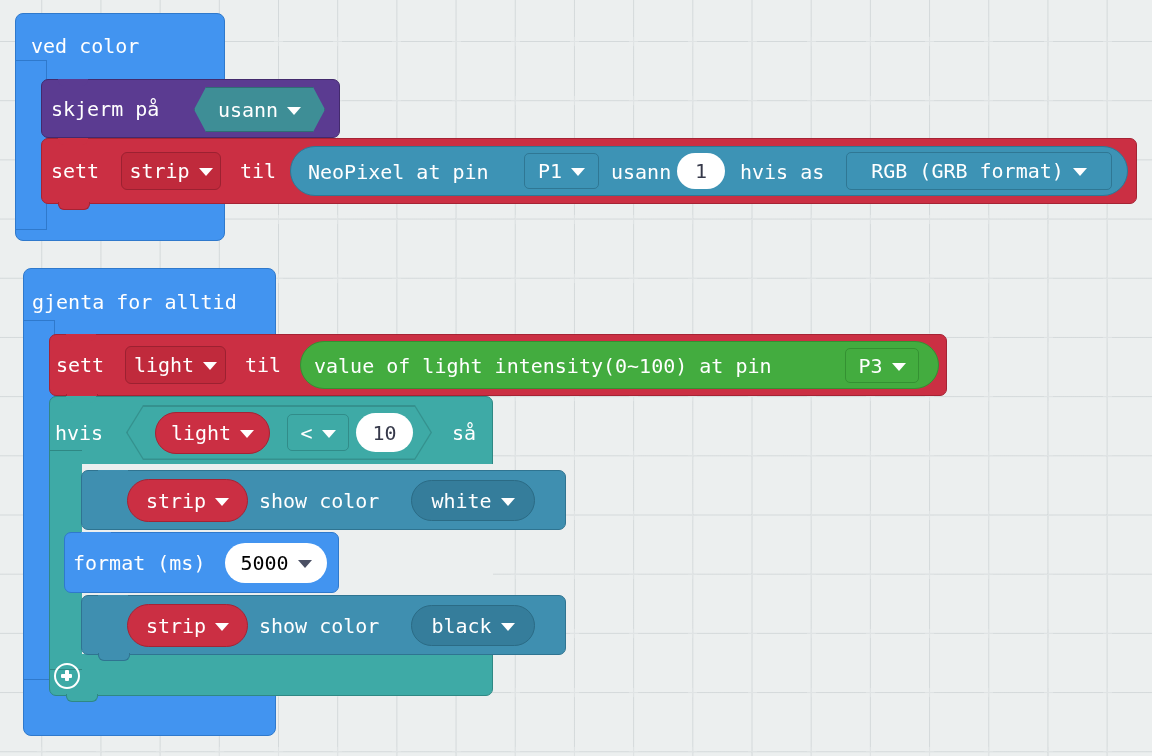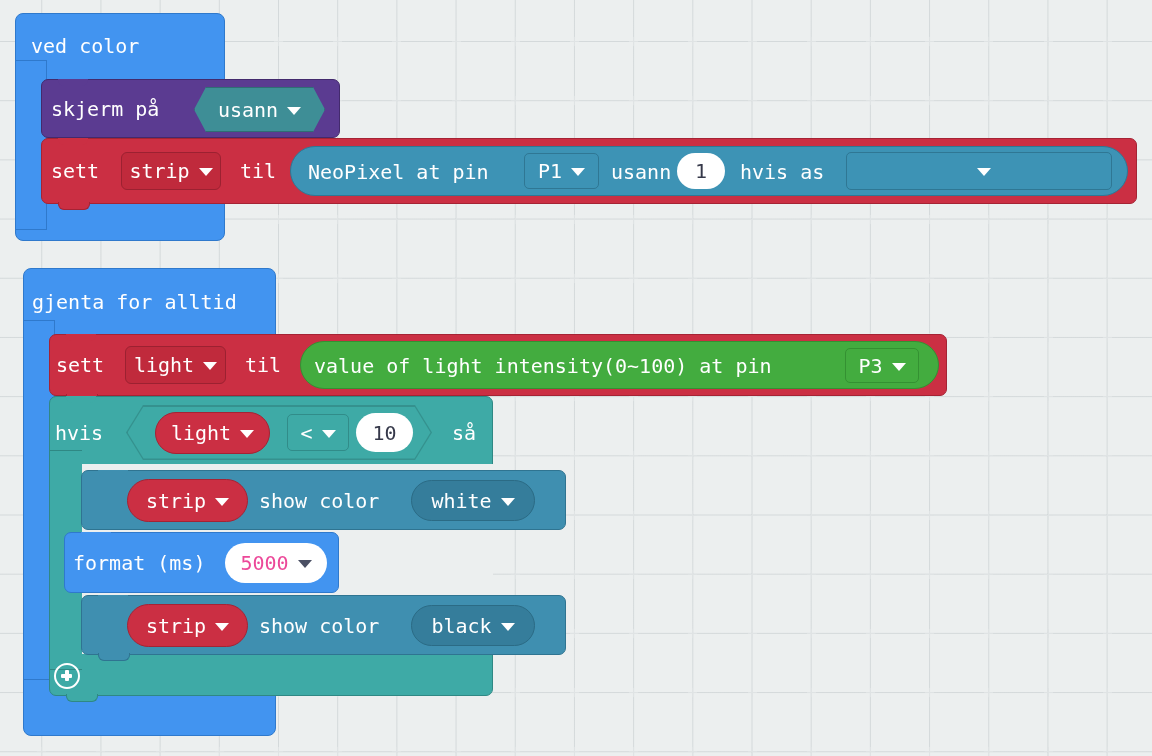--- a/index.html
+++ b/index.html
@@ -369,20 +369,21 @@
     <div class="fld round" style="left:524px;top:153px;width:75px;height:36px;background:#3d93b5;border:1px solid #2f7794;border-radius:5px;">
       <span>P1</span>
       <span class="caret"></span>
     </div>
     <div class="txt" style="left:611px;top:162px;">usann</div>
     <div class="fld" style="left:677px;top:153px;width:48px;height:36px;background:#ffffff;border-radius:999px;color:#36394a;">
       <span>1</span>
     </div>
     <div class="txt" style="left:740px;top:162px;">hvis as</div>
     <div class="fld round" style="left:846px;top:152px;width:266px;height:38px;background:#3d93b5;border:1px solid #2f7794;border-radius:5px;">
+      <span>RGB (GRB format)</span>
       <span class="caret"></span>
     </div>
   </div>
 
   <div>
 
     <div class="blk c-loop round" style="left:23px;top:268px;width:253px;height:468px;border-radius:8px;"></div>
     <div class="blk c-loop" style="left:23px;top:320px;width:32px;height:360px;"></div>
     <div class="txt" style="left:32px;top:292px;">gjenta for alltid</div>
 
@@ -444,21 +445,21 @@
     <div class="txt" style="left:259px;top:491px;">show color</div>
     <div class="fld pill" style="left:411px;top:480px;width:124px;height:41px;background:#357d9b;border:1px solid #2b6b85;">
       <span>white</span>
       <span class="caret"></span>
     </div>
 
     <div class="blk c-loop round" style="left:64px;top:532px;width:275px;height:61px;border-radius:7px;">
       <div class="notch-top" style="background:#4294f0;"></div>
     </div>
     <div class="txt" style="left:73px;top:553px;">format (ms)</div>
-    <div class="fld" style="left:225px;top:543px;width:102px;height:40px;background:#ffffff;border-radius:999px;color:#ec4899;">
+    <div class="fld" style="left:225px;top:543px;width:102px;height:40px;background:#ffffff;border-radius:999px;color:#000000;">
       <span>5000</span>
       <span class="caret dark"></span>
     </div>
 
     <div class="blk c-strip round" style="left:81px;top:595px;width:485px;height:60px;border-radius:7px;">
       <div class="notch-top" style="background:#3f8fb0;"></div>
       <div class="tab-bot" style="background:#3f8fb0;border-left:1px solid #2f7491;border-right:1px solid #2f7491;border-bottom:1px solid #2f7491;"></div>
     </div>
     <div class="fld pill" style="left:127px;top:604px;width:121px;height:43px;background:#cb2f43;border:1px solid #a52334;">
       <span>strip</span>

